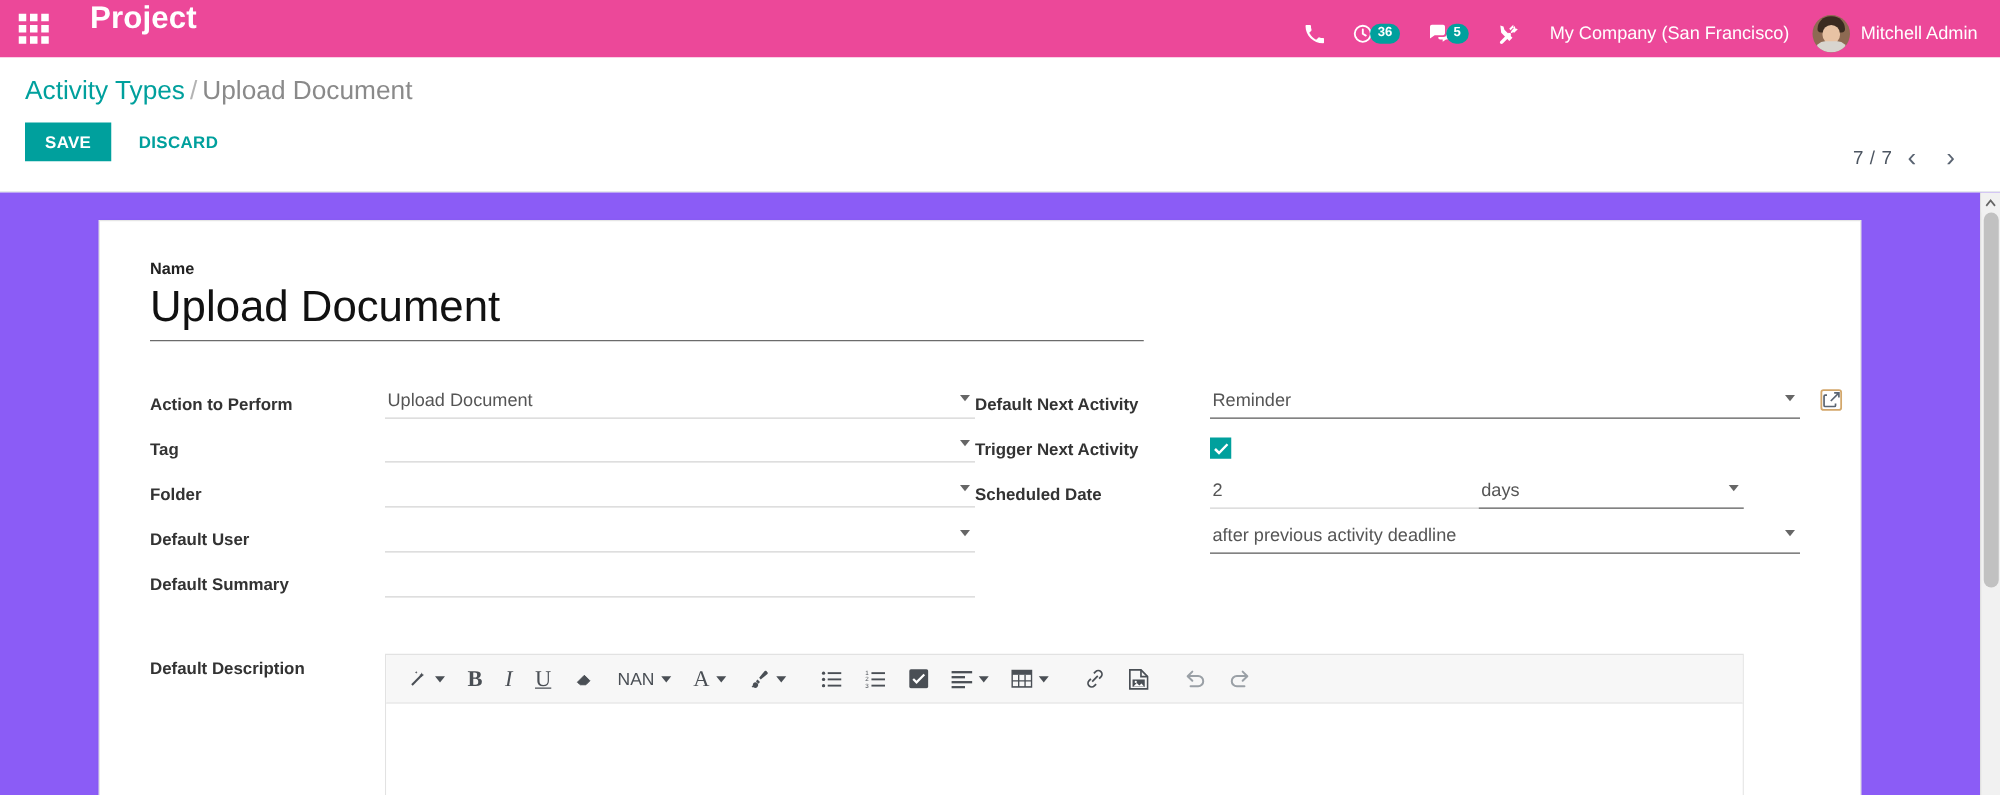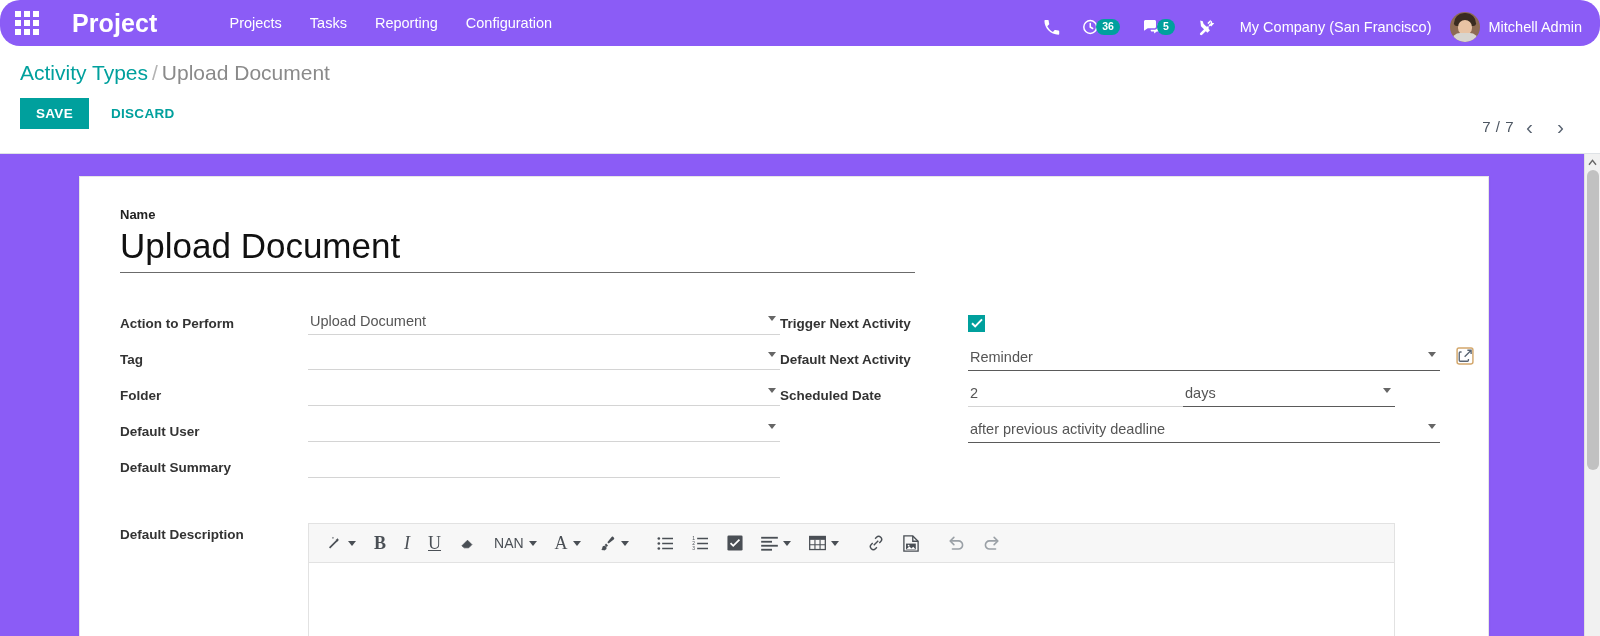--- a/index.html
+++ b/index.html
@@ -8,26 +8,25 @@
     width: 1600px; height: 636px;
     overflow: hidden;
     background: #ffffff;
     font-family: "Liberation Sans", sans-serif;
     -webkit-font-smoothing: antialiased;
   }
 
   
   .navbar {
     height: 46px;
-    background: #8b5cf6;
-    display: flex;
-    align-items: center;
+    background: #ec4899;
+    display: flex;
+    align-items: flex-start;
     color: #ffffff;
     position: relative;
-    border-radius: 20px;
   }
   .apps-btn {
     width: 54px; height: 46px;
     display: flex; align-items: center; justify-content: center;
     cursor: pointer;
   }
   .apps-grid {
     display: grid;
     grid-template-columns: repeat(3, 6px);
     grid-template-rows: repeat(3, 6px);
@@ -354,26 +353,20 @@
         <i></i>
         <i></i>
         <i></i>
         <i></i>
         <i></i>
         <i></i>
     </div>
   </div>
   <div class="brand">Project</div>
 
-  <div class="menu">
-    <div class="menu-item">Projects</div>
-    <div class="menu-item">Tasks</div>
-    <div class="menu-item">Reporting</div>
-    <div class="menu-item">Configuration</div>
-  </div>
 
   <div class="nav-right">
     <div class="nav-icon">
       <svg width="17" height="17" viewBox="0 0 24 24">
         <path fill="#ffffff" d="M6.6 10.8c1.6 3.2 4.2 5.8 7.4 7.4l2.5-2.5c.3-.3.8-.4 1.2-.3 1.3.4 2.7.7 4.1.7.6 0 1.1.5 1.1 1.1V21c0 .6-.5 1.1-1.1 1.1C10.8 22.1 2 13.3 2 2.6 2 2 2.5 1.5 3.1 1.5h3.9c.6 0 1.1.5 1.1 1.1 0 1.4.2 2.8.7 4.1.1.4 0 .9-.3 1.2l-2.5 2.5z"></path>
       </svg>
     </div>
     <div class="nav-icon">
       <svg width="18" height="18" viewBox="0 0 24 24">
         <circle cx="11" cy="12" r="8.6" fill="none" stroke="#ffffff" stroke-width="2"></circle>
@@ -469,46 +462,46 @@
             <div class="fctl">
               <div class="fld"></div>
             </div>
           </div>
 
         </div>
 
         <div class="col right">
 
           <div class="frow">
-            <div class="flabel">Trigger Next Activity</div>
-            <div class="fctl">
-              <span class="ck">
-                <svg width="12" height="10" viewBox="0 0 12 10">
-                  <path d="M1 5.2l3.2 3.2L11 1.4" fill="none" stroke="#ffffff" stroke-width="2"></path>
-                </svg>
-              </span>
-            </div>
-          </div>
-
-          <div class="frow">
             <div class="flabel">Default Next Activity</div>
             <div class="fctl">
               <div class="fld dark">Reminder</div>
               <span class="caret"></span>
               <span class="ext-link">
                 <svg width="18" height="18" viewBox="0 0 20 20">
                   <rect x="1.2" y="1.2" width="17.6" height="17.6" rx="2" fill="none" stroke="#d3a76b" stroke-width="1.6"></rect>
                   <path d="M12.6 3.6h4.2v4.2M16.6 3.9l-7 7" fill="none" stroke="#5a6472" stroke-width="1.5"></path>
                   <path d="M6.2 5.6H4.6c-.6 0-1 .4-1 1v8.2c0 .6.4 1 1 1h8.2c.6 0 1-.4 1-1v-1.6" fill="none" stroke="#5a6472" stroke-width="1.5"></path>
                 </svg>
               </span>
             </div>
           </div>
 
           <div class="frow">
+            <div class="flabel">Trigger Next Activity</div>
+            <div class="fctl">
+              <span class="ck">
+                <svg width="12" height="10" viewBox="0 0 12 10">
+                  <path d="M1 5.2l3.2 3.2L11 1.4" fill="none" stroke="#ffffff" stroke-width="2"></path>
+                </svg>
+              </span>
+            </div>
+          </div>
+
+          <div class="frow">
             <div class="flabel">Scheduled Date</div>
             <div class="fctl">
               <div class="sched-row">
                 <div class="sched-num">
                   <div class="fld">2</div>
                 </div>
                 <div class="sched-unit">
                   <div class="fld dark">days</div>
                   <span class="caret"></span>
                 </div>

